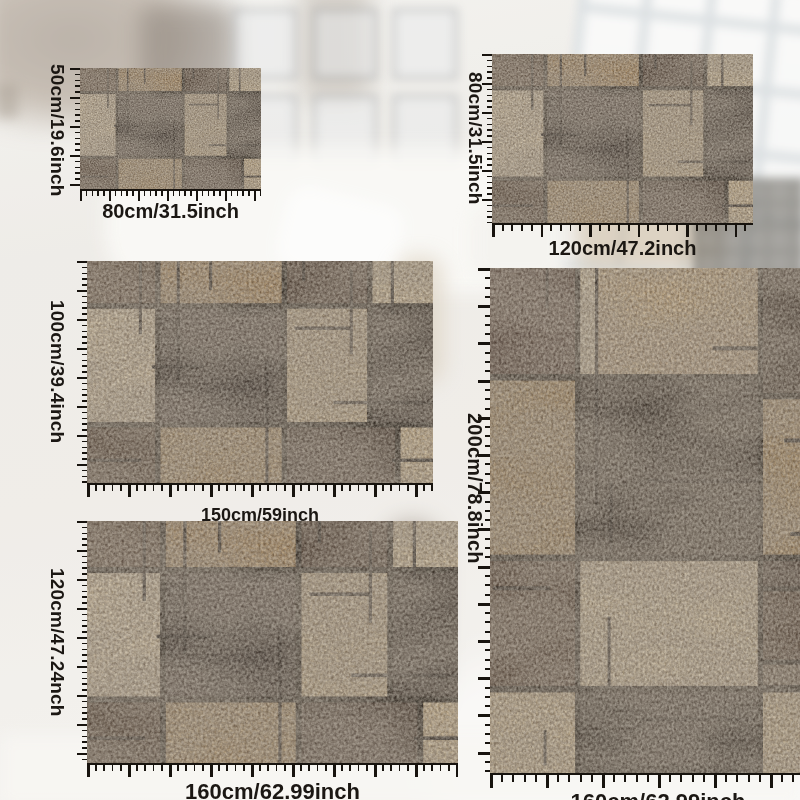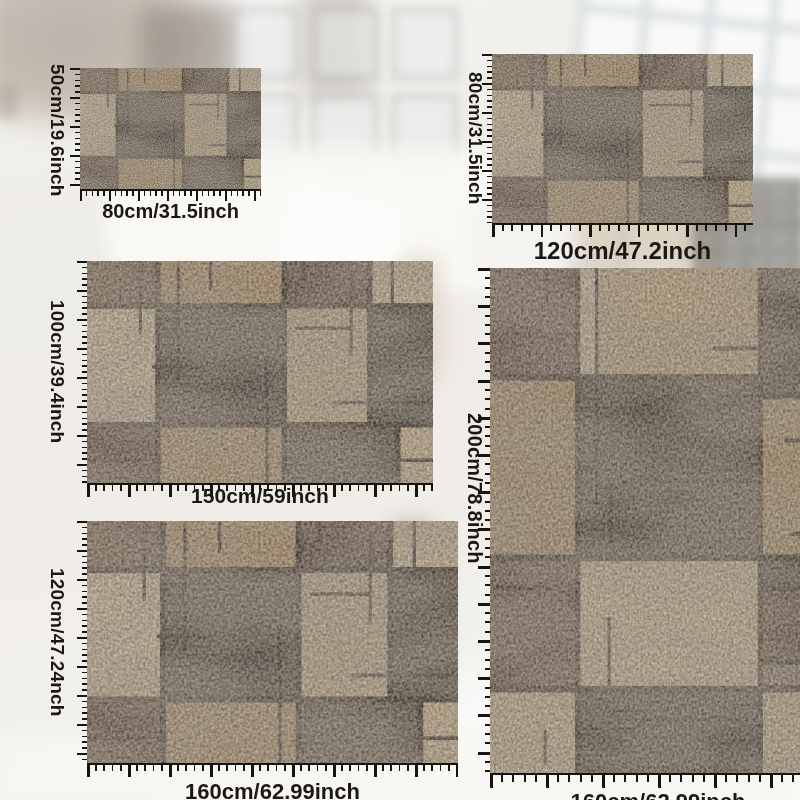--- a/index.html
+++ b/index.html
@@ -104,28 +104,28 @@
   .r1 .ruler-v{left:28px;top:14px;width:12px;height:121px;}
   .r1 .swatch{left:40px;top:14px;width:181px;height:121px;}
   .r1 .ruler-h{left:40px;top:135px;width:181px;height:12px;}
   .r1 .hlabel{left:40px;top:146px;width:181px;font-size:20px;}
 
   .r2{left:412px;top:0;width:305px;height:255px;}
   .r2 .vlabel{left:8px;top:38px;width:26px;height:169px;font-size:19px;}
   .r2 .ruler-v{left:28px;top:38px;width:12px;height:169px;}
   .r2 .swatch{left:40px;top:38px;width:261px;height:169px;}
   .r2 .ruler-h{left:40px;top:207px;width:261px;height:12px;}
-  .r2 .hlabel{left:40px;top:221px;width:261px;font-size:24px;}
+  .r2 .hlabel{left:40px;top:221px;width:261px;font-size:20px;}
 
   .r3{left:0;top:245px;width:400px;height:268px;}
   .r3 .vlabel{left:2px;top:0;width:26px;height:222px;font-size:19px;}
   .r3 .ruler-v{left:35px;top:0;width:12px;height:222px;}
   .r3 .swatch{left:47px;top:0;width:346px;height:222px;}
   .r3 .ruler-h{left:47px;top:222px;width:346px;height:13px;}
-  .r3 .hlabel{left:47px;top:223px;width:346px;font-size:21px;}
+  .r3 .hlabel{left:47px;top:244px;width:346px;font-size:18px;}
 
   .r4{left:0;top:505px;width:425px;height:292px;}
   .r4 .vlabel{left:2px;top:0;width:26px;height:242px;font-size:19px;}
   .r4 .ruler-v{left:35px;top:0;width:12px;height:242px;}
   .r4 .swatch{left:47px;top:0;width:371px;height:242px;}
   .r4 .ruler-h{left:47px;top:242px;width:371px;height:13px;}
   .r4 .hlabel{left:47px;top:258px;width:371px;font-size:22px;}
 
   .r5{left:405px;top:252px;width:395px;height:548px;}
   .r5 .vlabel{left:13px;top:90px;width:28px;height:260px;font-size:20px;}

